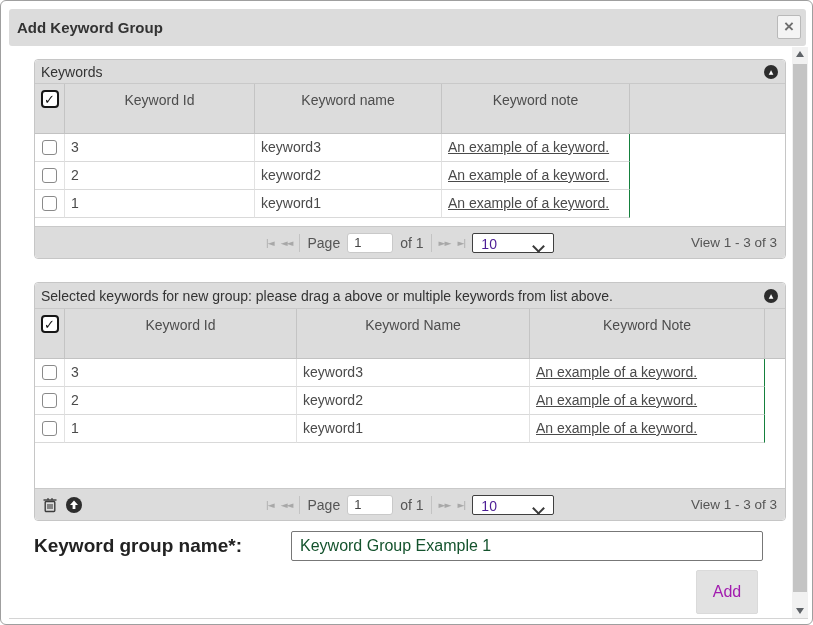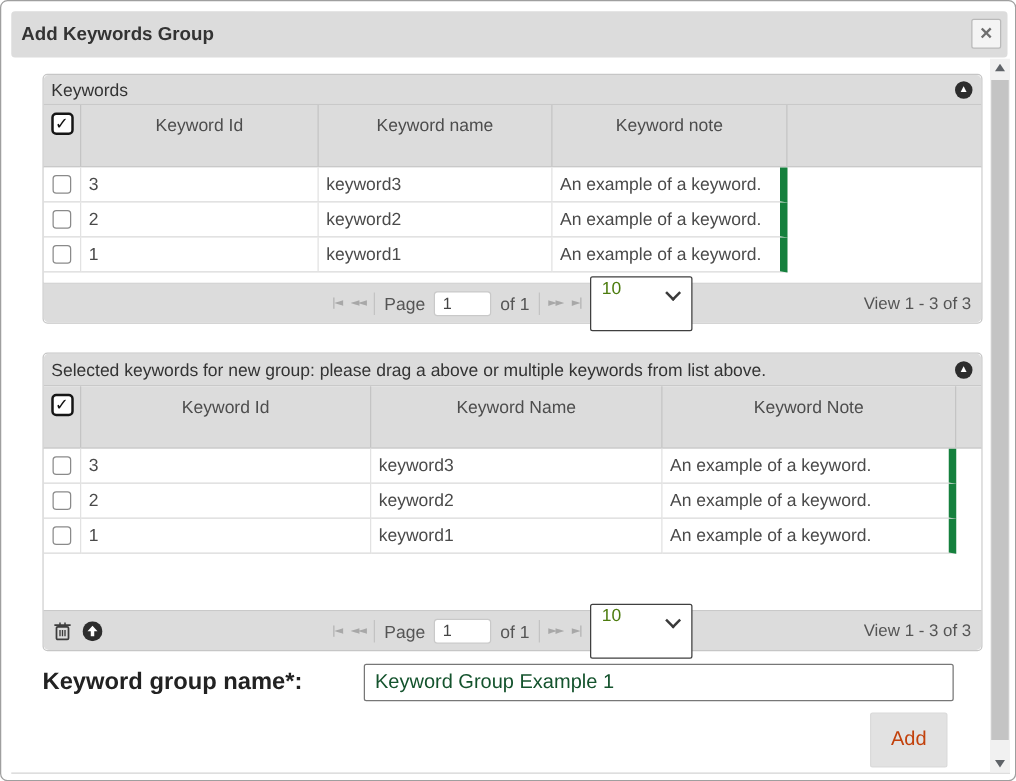--- a/index.html
+++ b/index.html
@@ -49,21 +49,21 @@
   .hcell.cb { display:flex; justify-content:center; padding-top:6px; }
   .hfill { flex:1; border-right:none; }
   .grid-body { background:#fff; position:relative; }
   .grow { display:flex; height:28px; }
   .bcell {
     border-right:1px solid #e2e2e2; border-bottom:1px solid #d9d9d9;
     font-size:14px; color:#4a4a4a; line-height:27px; padding-left:6px;
     overflow:hidden; white-space:nowrap;
   }
   .bcell.cb { display:flex; align-items:center; justify-content:center; padding-left:0; border-right:1px solid #e2e2e2; }
-  .bcell.last { border-right:6px solid #15803d; }
+  .bcell.last { border-right:1px solid #15803d;text-decoration:underline; }
   
   .g1 .c0{width:30px;} .g1 .c1{width:190px;} .g1 .c2{width:187px;} .g1 .c3{width:188px;}
   .g2 .c0{width:30px;} .g2 .c1{width:232px;} .g2 .c2{width:233px;} .g2 .c3{width:235px;}
   
   .chk-all {
     width:18px; height:18px; border:2px solid #161616; border-radius:4px; background:#fff;
     display:flex; align-items:center; justify-content:center;
     font-size:13px; font-weight:bold; color:#111; cursor:pointer;
     font-family:"DejaVu Sans",sans-serif;
   }
@@ -83,23 +83,23 @@
     letter-spacing:-1px; cursor:pointer; user-select:none;
   }
   .psep { width:1px; height:18px; background:#c3c3c3; }
   .plabel { font-size:14px; color:#555; }
   .pinput {
     width:46px; height:20px; border:1px solid #c9c9c9; border-radius:3px;
     font-size:13px; color:#444; padding-left:6px; background:#fff;
     font-family:"Liberation Sans",sans-serif;
   }
   .pgselect {
-    width:82px; height:44px; border:1px solid #3f3f3f; border-radius:2px; background:#fff;
-    display:flex; align-items:flex-start; padding-left:8px; position:relative;
-    font-size:14px; color:#4d7c0f; cursor:pointer;
+    width:82px; height:20px; border:1px solid #3f3f3f; border-radius:2px; background:#fff;
+    display:flex; align-items:flex-end; padding-left:8px; position:relative;
+    font-size:14px; color:#4c1d95; cursor:pointer;
   }
   .chevron {
     position:absolute; right:10px; top:8px; width:9px; height:9px;
     border-right:2px solid #3a3a3a; border-bottom:2px solid #3a3a3a;
     transform:rotate(45deg);
   }
   .pview {
     position:absolute; right:8px; top:0; bottom:0; display:flex; align-items:center;
     font-size:13.5px; color:#555;
   }
@@ -113,21 +113,21 @@
     font-size:19px; font-weight:bold; color:#222;
   }
   .group-input {
     position:absolute; left:290px; top:530px; width:472px; height:30px;
     border:1px solid #777; border-radius:2px; padding-left:8px;
     font-size:16px; color:#14532d; font-family:"Liberation Sans",sans-serif;
   }
   .add-btn {
     position:absolute; left:695px; top:569px; width:62px; height:44px;
     background:#e2e2e2; border:1px solid #dadada; border-radius:2px;
-    font-size:16px; color:#c2410c; cursor:pointer;
+    font-size:16px; color:#a21caf; cursor:pointer;
     font-family:"Liberation Sans",sans-serif;
   }
   .bottom-line { position:absolute; left:8px; top:617px; width:799px; height:1px; background:#d4d4d4; }
   
   .sb-track {
     position:absolute; left:791px; top:46px; width:16px; height:571px; background:#f1f1f1;
   }
   .sb-btn {
     position:absolute; left:0; width:16px; height:14px;
     display:flex; align-items:center; justify-content:center; cursor:pointer;
@@ -145,21 +145,21 @@
   #grid2 { top:281px; }
   #grid2 .grid-caption { height:26px; }
   #grid2 .grid-body { height:129px; }
 </style>
 </head>
 <body>
 
 <div class="dialog">
 
   <div class="titlebar">
-    <span>Add Keywords Group</span>
+    <span>Add Keyword Group</span>
   </div>
   <div class="close-btn">
     <span>×</span>
   </div>
 
   <div class="grid g1" id="grid1">
     <div class="grid-caption">
       <span>Keywords</span>
       <span class="collapse-btn">
         <span>▲</span>

